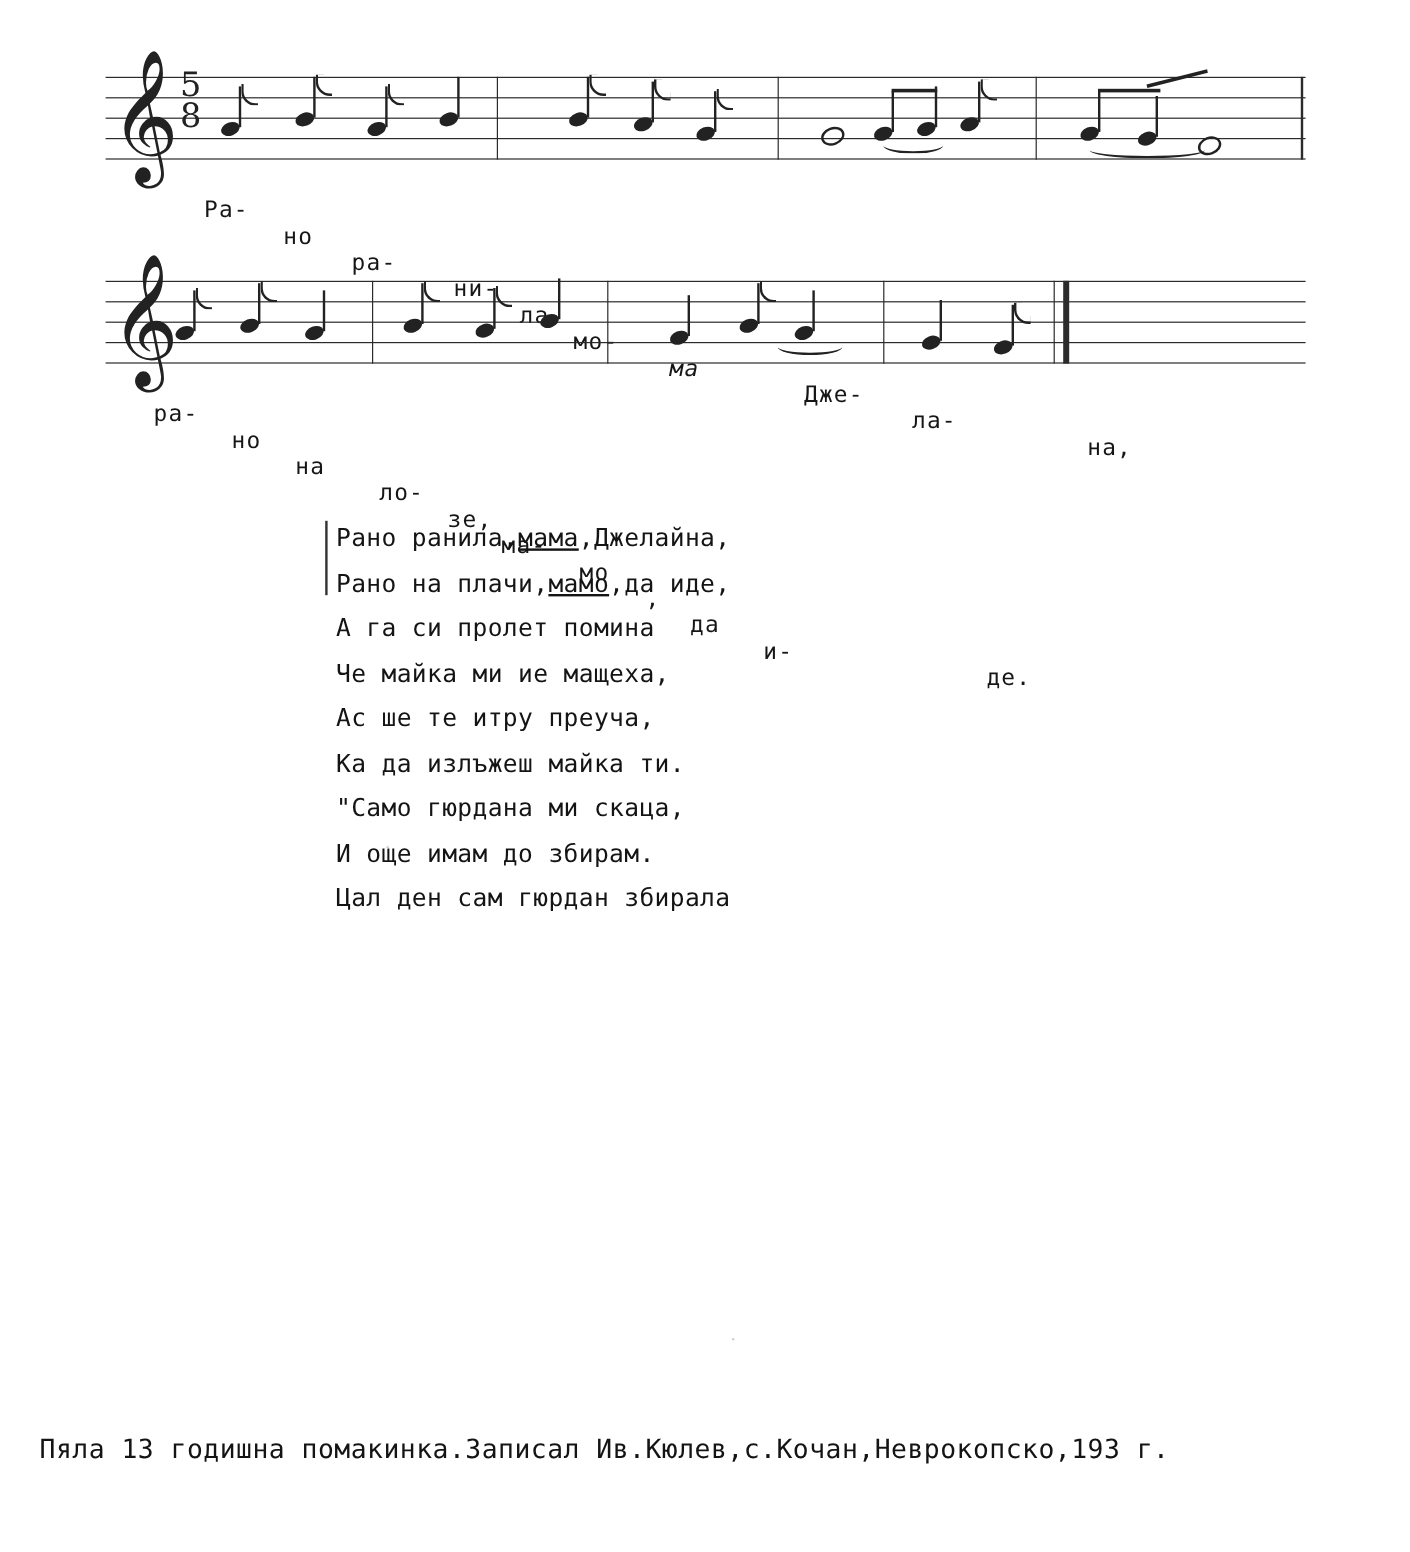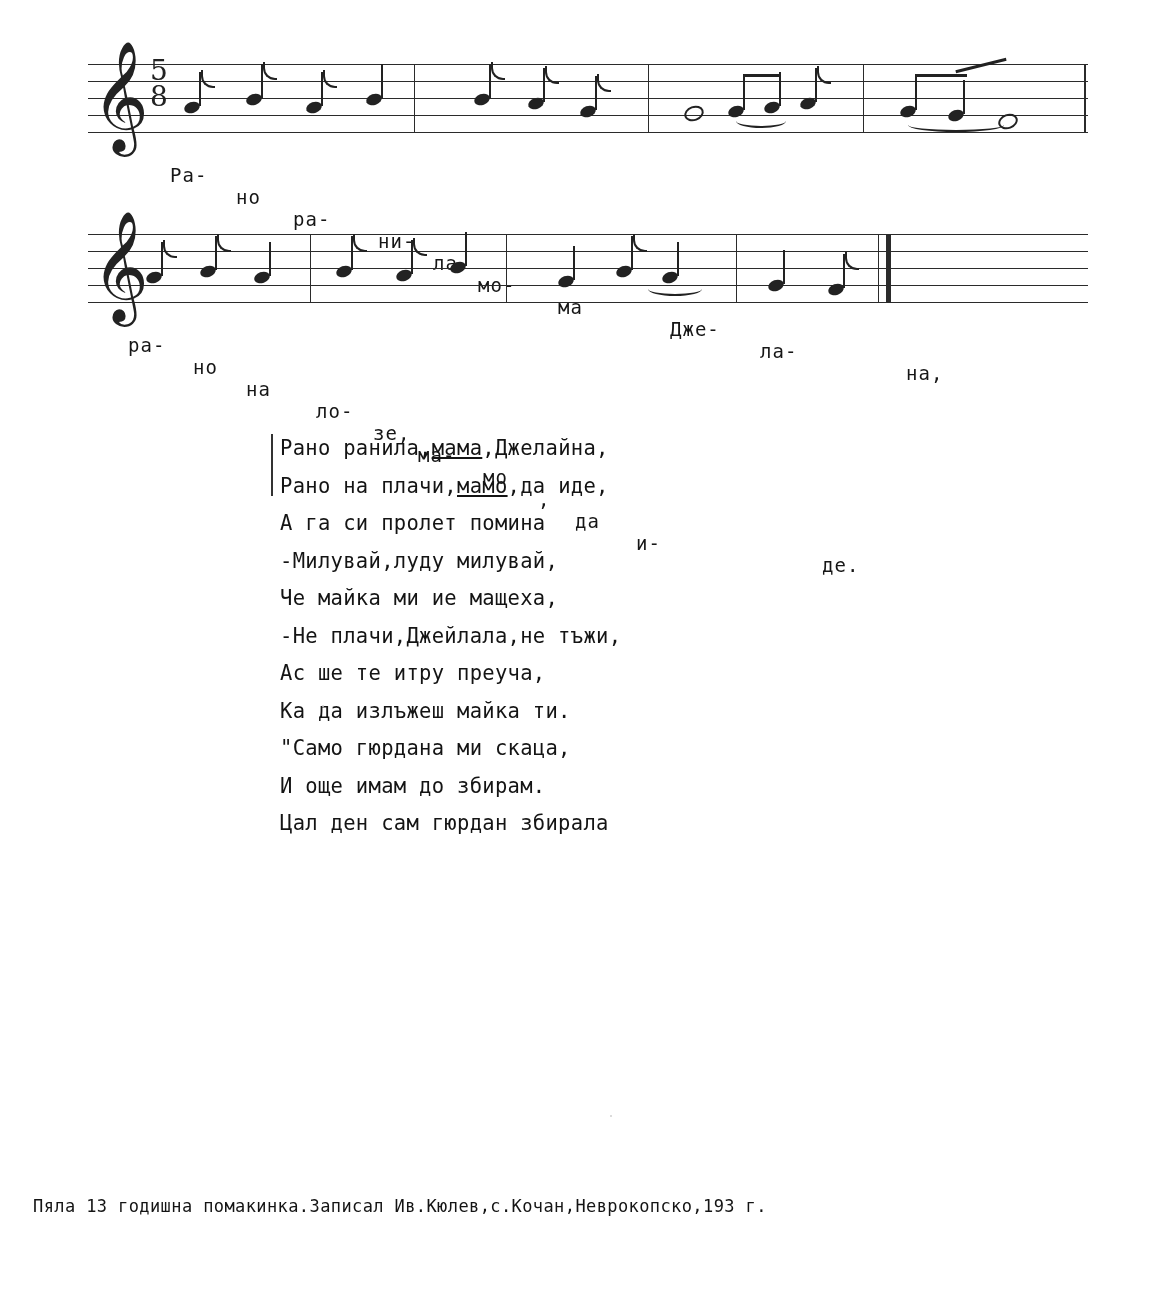--- a/index.html
+++ b/index.html
@@ -152,21 +152,21 @@
   .verse-line u {
     text-decoration: underline;
     text-underline-offset: 2px;
   }
 
   
   #footer-note {
     position: absolute;
     left: 33px;
     top: 1196px;
-    font-size: 17px;
+    font-size: 22px;
     letter-spacing: 0.4px;
     white-space: pre;
     color: #141414;
   }
 
   
   .speck {
     position: absolute;
     background: #cfcfcf;
     width: 2px;
@@ -248,21 +248,21 @@
     <div class="barline" style="left:996px;"></div>
   </div>
 
   <div class="syllables" style="top:80px;">
     <span class="syl" style="left:82px;">Ра-</span>
     <span class="syl" style="left:148px;">но</span>
     <span class="syl" style="left:205px;">ра-</span>
     <span class="syl" style="left:290px;">ни-</span>
     <span class="syl" style="left:345px;">ла</span>
     <span class="syl" style="left:390px;">мо-</span>
-    <span class="syl" style="left:470px;">ма</span>
+    <span class="syl" style="left:470px;font-style:italic;">ма</span>
     <span class="syl" style="left:582px;">Дже-</span>
     <span class="syl" style="left:672px;">ла-</span>
     <span class="syl" style="left:818px;">на,</span>
   </div>
 </div>
 
 <div class="system" id="system-2">
   <div class="staff">
     <div class="line l1"></div>
     <div class="line l2"></div>
@@ -335,23 +335,21 @@
 </div>
 
 <div id="verse-block">
   <div id="verse-bracket"></div>
 
   <div class="verse-line"><span>Рано ранила,</span><u>мама</u><span>,Джелайна,</span></div>
 
   <div class="verse-line"><span>Рано на плачи,</span><u>мамо</u><span>,да иде,</span></div>
 
   <div class="verse-line">А га си пролет помина</div>
-  <div class="verse-line">-Милувай,луду милувай,</div>
   <div class="verse-line">Че майка ми ие мащеха,</div>
-  <div class="verse-line">-Не плачи,Джейлала,не тъжи,</div>
   <div class="verse-line">Ас ше те итру преуча,</div>
   <div class="verse-line">Ка да излъжеш майка ти.</div>
   <div class="verse-line">"Само гюрдана ми скаца,</div>
   <div class="verse-line">И още имам до збирам.</div>
   <div class="verse-line">Цал ден сам гюрдан збирала</div>
 </div>
 
 <div id="footer-note">Пяла 13 годишна помакинка.Записал Ив.Кюлев,с.Кочан,Неврокопско,193 г.</div>
 
 <div class="speck" style="left:610px; top:1115px;"></div>

